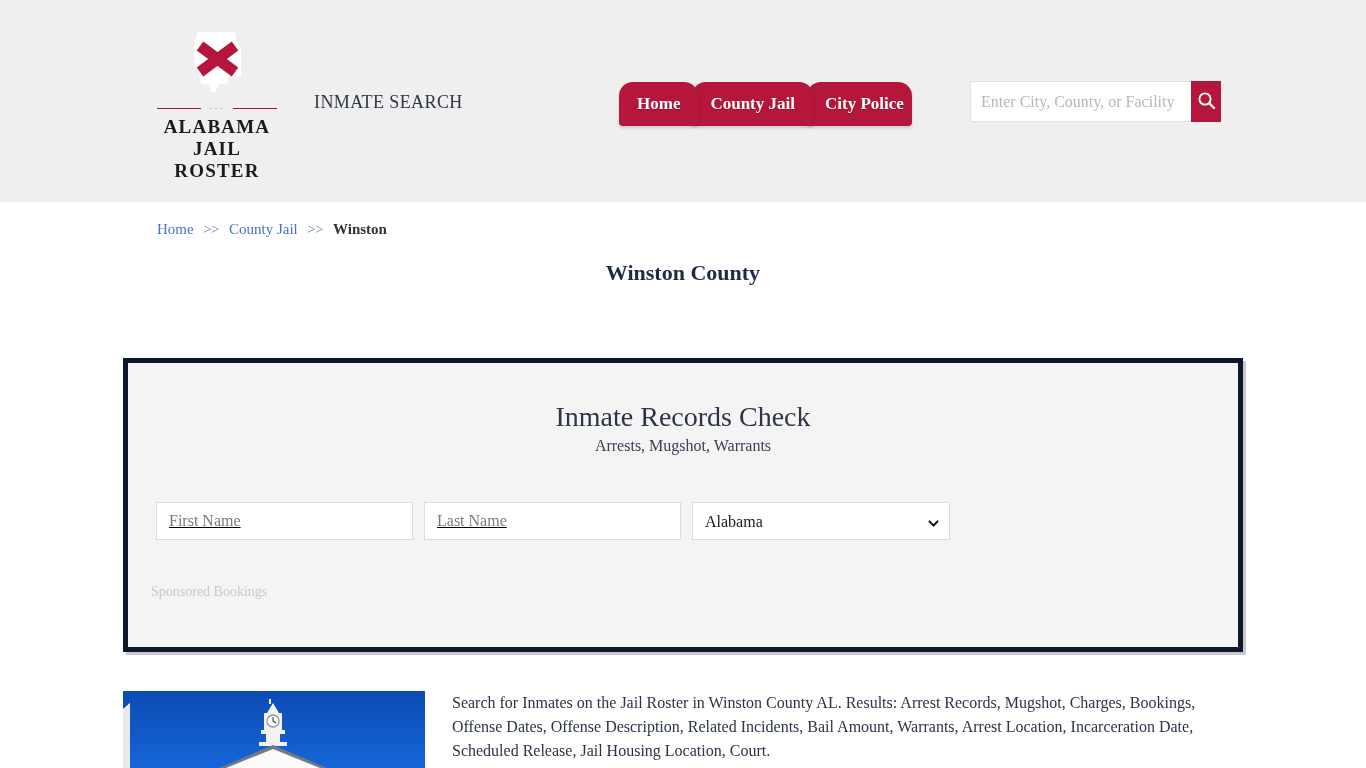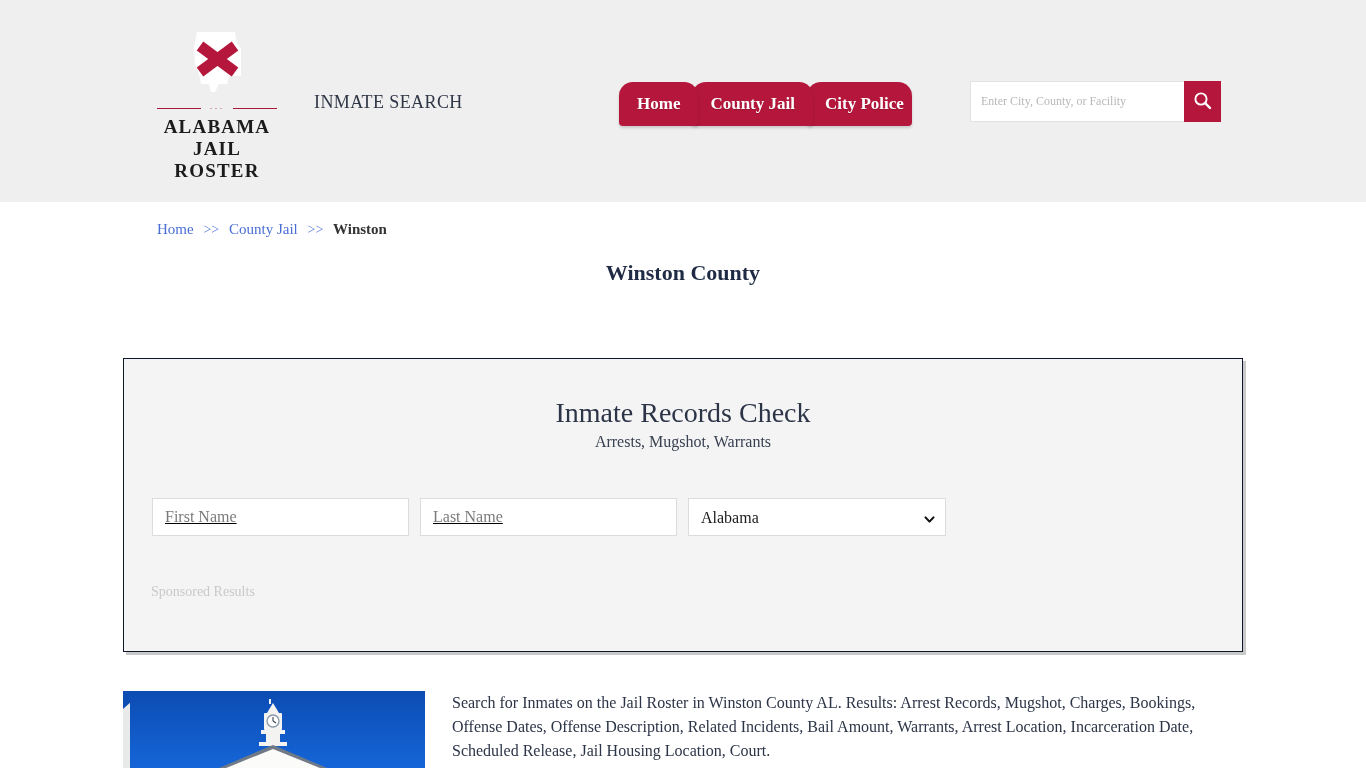--- a/index.html
+++ b/index.html
@@ -122,21 +122,21 @@
     height: 41px;
     display: flex;
   }
   .hsearch input {
     flex: 1;
     height: 41px;
     border: 1px solid #e2e2e2;
     border-right: none;
     background: #ffffff;
     font-family: "Liberation Serif", "DejaVu Serif", serif;
-    font-size: 12px;
+    font-size: 16px;
     color: #333;
     padding: 0 10px;
     outline: none;
   }
   .hsearch input::placeholder { color: #b8b8b8; }
   .hsearch-btn {
     width: 37px;
     height: 41px;
     background: #b5173c;
     border: none;
@@ -183,21 +183,21 @@
   }
 
   
   .card {
     position: absolute;
     left: 123px;
     top: 358px;
     width: 1120px;
     height: 294px;
     background: #f4f4f4;
-    border: 1px solid #0f172a;
+    border: 5px solid #0f172a;
     box-shadow: 3px 3px 0 0 #c9c9c9;
   }
   .card-title {
     text-align: center;
     margin-top: 38px;
     font-size: 28px;
     color: #2c3447;
     font-family: "Liberation Serif", "DejaVu Serif", serif;
   }
   .card-sub {
@@ -385,21 +385,21 @@
       <span class="chev">
         <svg width="11" height="11" viewBox="0 0 11 11">
           <polyline points="1.5,3.4 5.5,7.6 9.5,3.4" fill="none" stroke="#111111" stroke-width="2.1" stroke-linecap="round" stroke-linejoin="round"></polyline>
         </svg>
       </span>
     </div>
 
   </div>
 </div>
 
-<div class="sponsored">Sponsored Results</div>
+<div class="sponsored">Sponsored Bookings</div>
 
 <div class="bottom">
   <div class="thumb">
     <svg width="302" height="77" viewBox="0 0 302 77">
       <defs>
         <linearGradient id="sky" x1="0" y1="0" x2="0" y2="1">
           <stop offset="0%" stop-color="#0c4cb3"></stop>
           <stop offset="100%" stop-color="#1565d8"></stop>
         </linearGradient>
       </defs>

